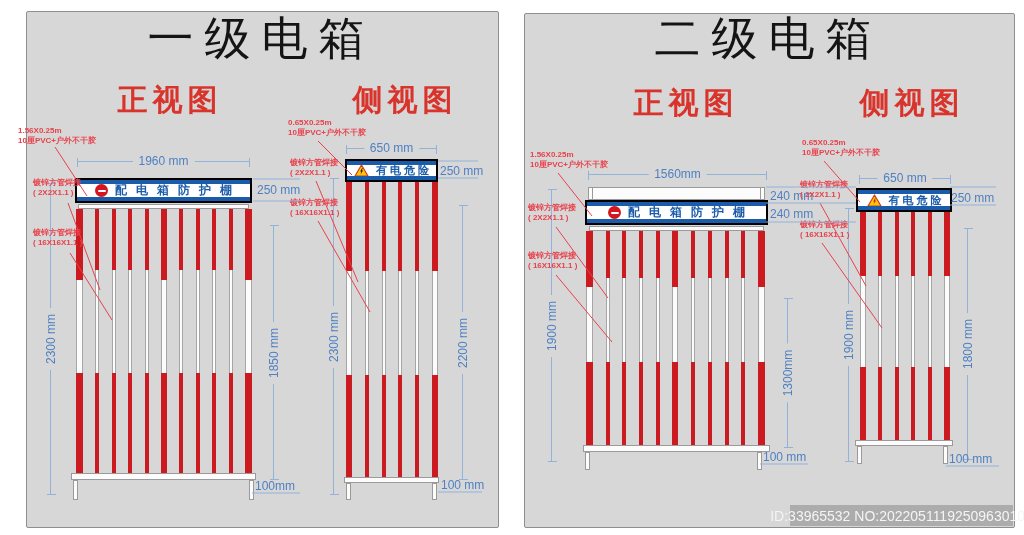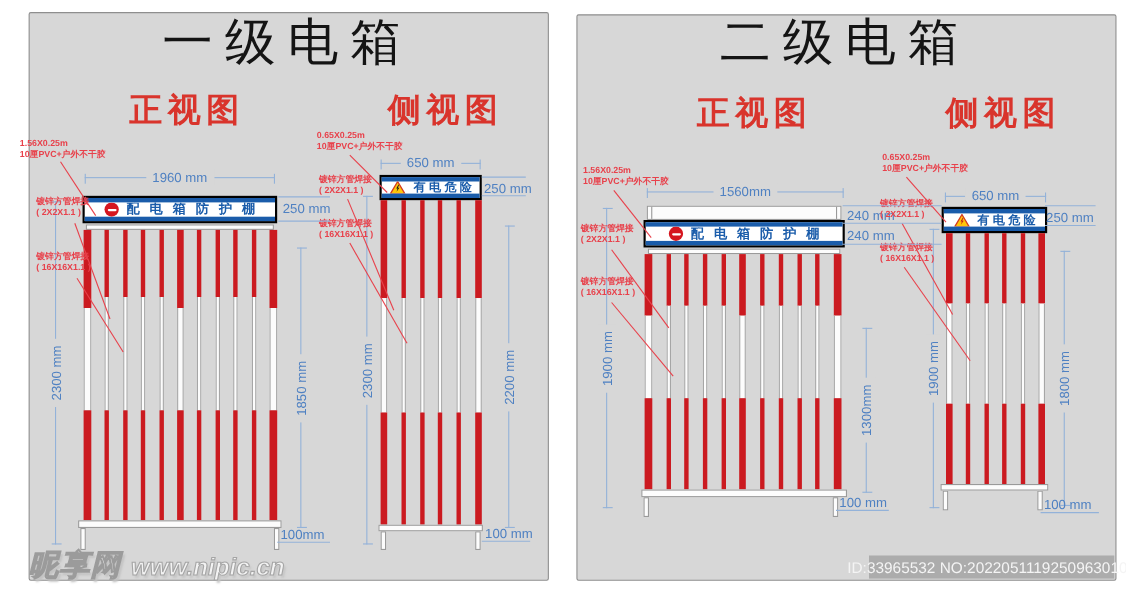--- a/index.html
+++ b/index.html
@@ -445,19 +445,15 @@
       <line x1="766" y1="187" x2="856" y2="187"></line>
       <line x1="766" y1="203" x2="856" y2="203"></line>
       <line x1="766" y1="222" x2="856" y2="222"></line>
       <line x1="760" y1="464" x2="808" y2="464"></line>
       <line x1="950" y1="187" x2="996" y2="187"></line>
       <line x1="950" y1="205" x2="996" y2="205"></line>
       <line x1="946" y1="466" x2="999" y2="466"></line>
     </g>
   </svg>
 
-  <div class="watermark">
-    <span class="wm-brand">昵享网</span>
-    <span class="wm-url">www.nipic.cn</span>
-  </div>
   <div class="idbar">ID:33965532 NO:20220511192509630103</div>
 
 </div>
 
 </body></html>

